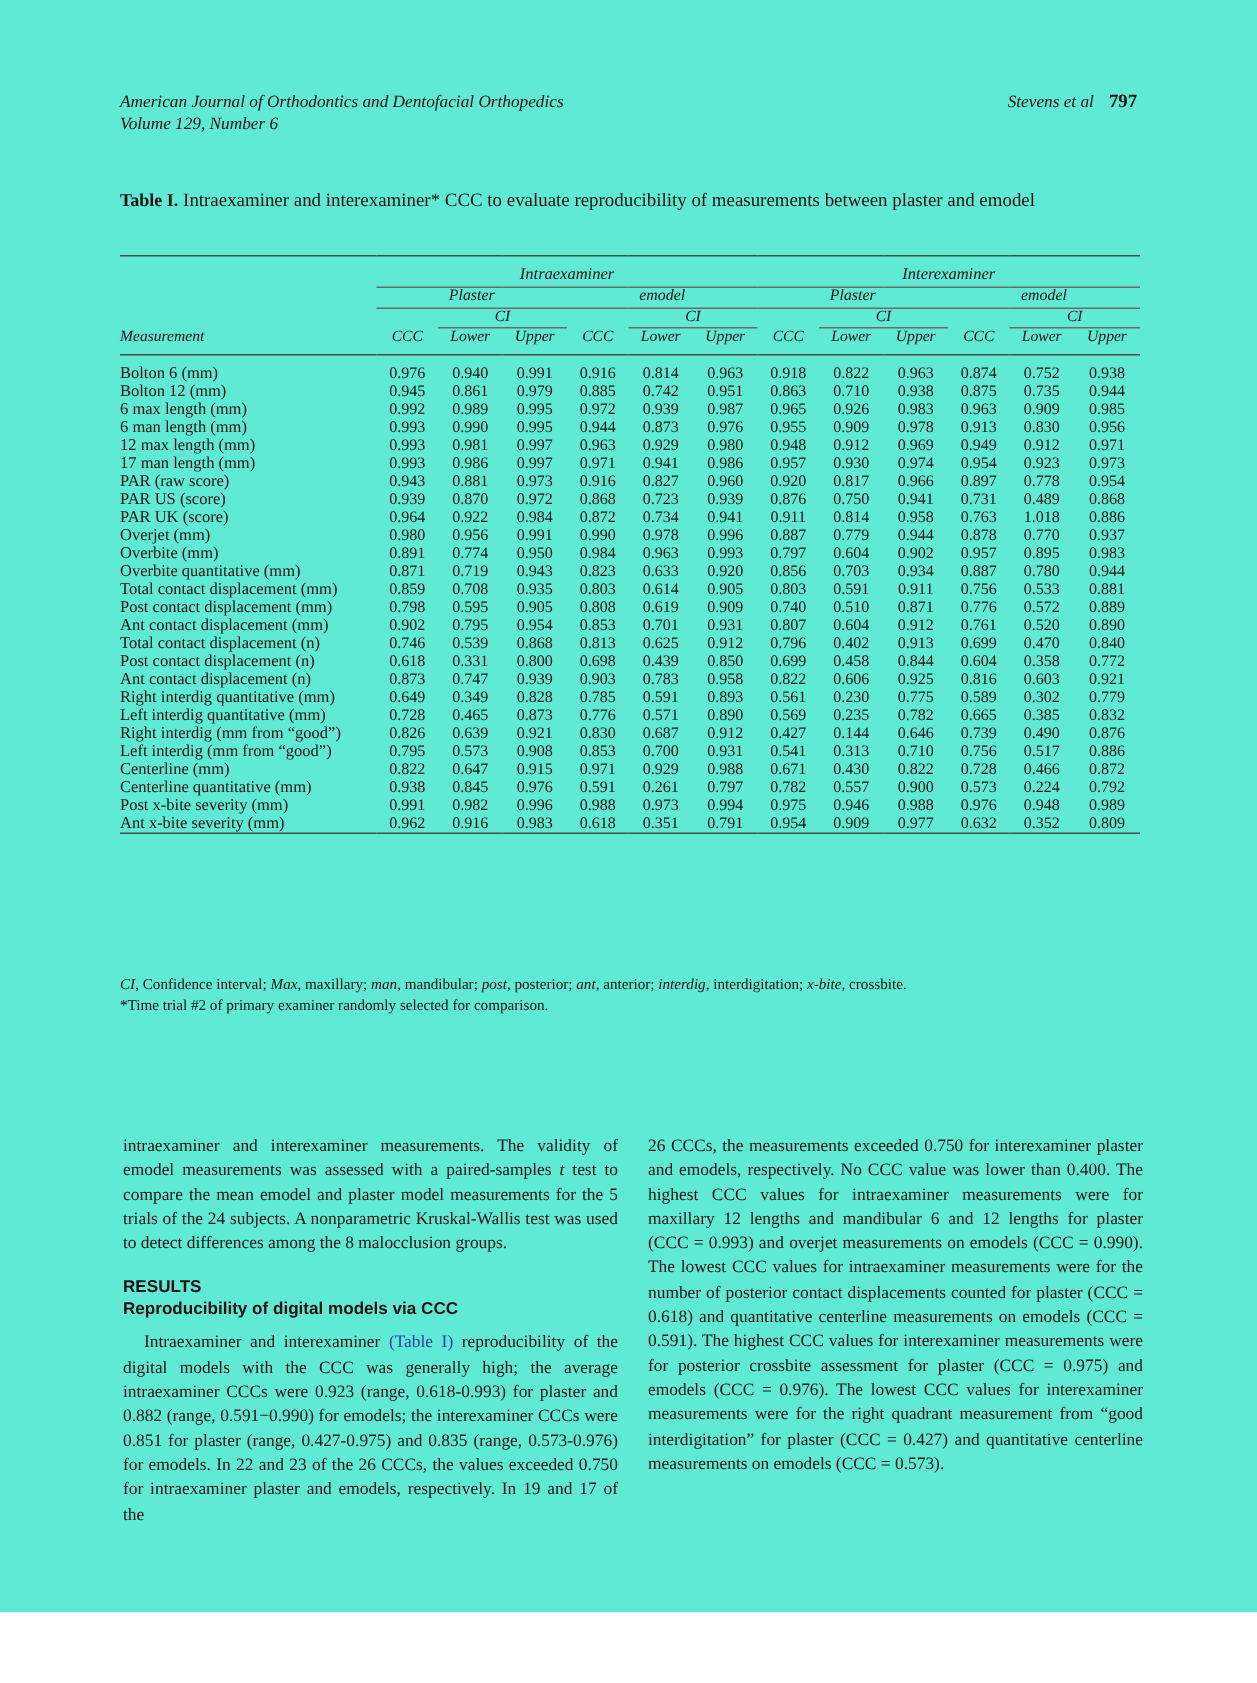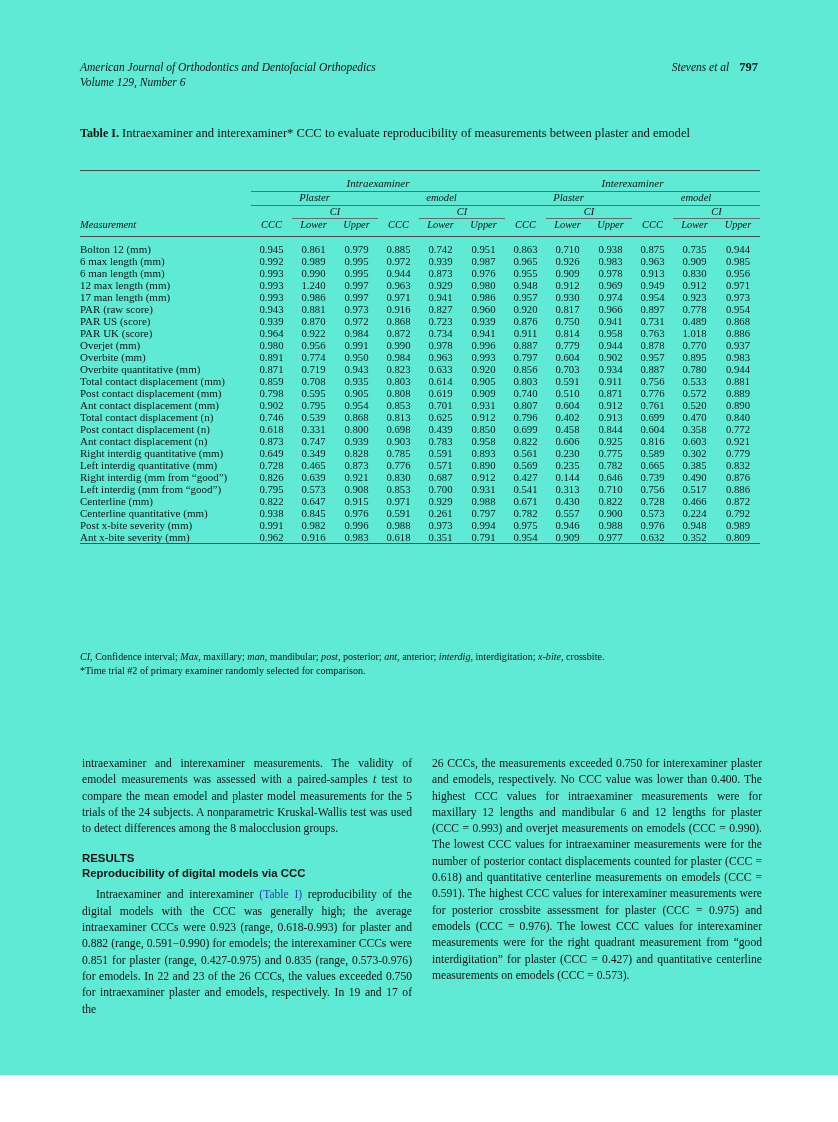--- a/index.html
+++ b/index.html
@@ -259,20 +259,35 @@
 
         <tr class="rule-head">
             <td colspan="13" style="height:3px"></td>
           </tr>
         <tr class="spacer-row">
             <td colspan="13"></td>
           </tr>
       </tbody>
       <tbody id="table-body">
           <tr>
+            <td class="meas">Bolton 6 (mm)</td>
+            <td class="num">0.976</td>
+            <td class="num">0.940</td>
+            <td class="num">0.991</td>
+            <td class="num">0.916</td>
+            <td class="num">0.814</td>
+            <td class="num">0.963</td>
+            <td class="num">0.918</td>
+            <td class="num">0.822</td>
+            <td class="num">0.963</td>
+            <td class="num">0.874</td>
+            <td class="num">0.752</td>
+            <td class="num">0.938</td>
+          </tr>
+          <tr>
             <td class="meas">Bolton 12 (mm)</td>
             <td class="num">0.945</td>
             <td class="num">0.861</td>
             <td class="num">0.979</td>
             <td class="num">0.885</td>
             <td class="num">0.742</td>
             <td class="num">0.951</td>
             <td class="num">0.863</td>
             <td class="num">0.710</td>
             <td class="num">0.938</td>
@@ -306,21 +321,21 @@
             <td class="num">0.955</td>
             <td class="num">0.909</td>
             <td class="num">0.978</td>
             <td class="num">0.913</td>
             <td class="num">0.830</td>
             <td class="num">0.956</td>
           </tr>
           <tr>
             <td class="meas">12 max length (mm)</td>
             <td class="num">0.993</td>
-            <td class="num">1.240</td>
+            <td class="num">0.981</td>
             <td class="num">0.997</td>
             <td class="num">0.963</td>
             <td class="num">0.929</td>
             <td class="num">0.980</td>
             <td class="num">0.948</td>
             <td class="num">0.912</td>
             <td class="num">0.969</td>
             <td class="num">0.949</td>
             <td class="num">0.912</td>
             <td class="num">0.971</td>

